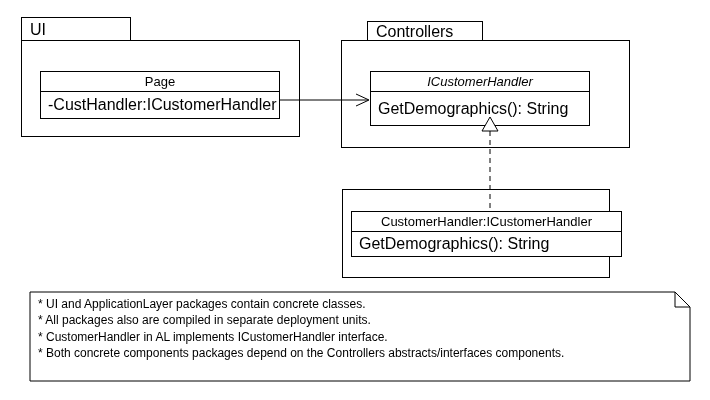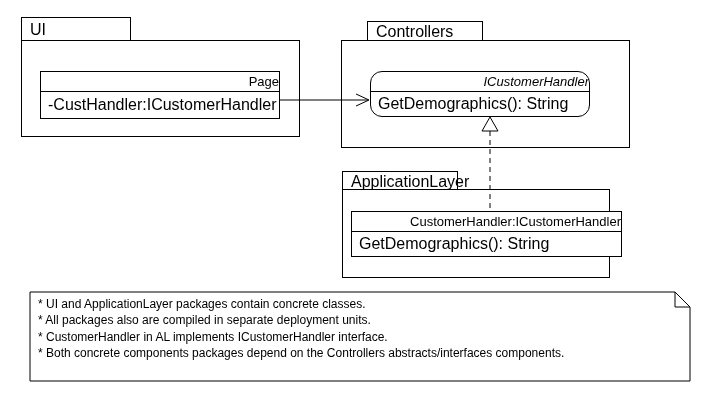--- a/index.html
+++ b/index.html
@@ -14,21 +14,21 @@
     padding-left: 8px; padding-top: 2px; z-index: 1;
   }
   .pkg-body { position: absolute; background: #fff; border: 1px solid #000; z-index: 1; }
 
   .uml-class {
     position: absolute; background: #fff; border: 1px solid #000;
     display: flex; flex-direction: column; z-index: 2;
   }
   .uml-class-title {
     height: 20px; border-bottom: 1px solid #000;
-    font-size: 13px; text-align: right; line-height: 19px;
+    font-size: 13px; text-align: center; line-height: 19px;
     flex: 0 0 auto; white-space: nowrap; overflow: hidden;
   }
   .uml-class-title.italic { font-style: italic; }
   .uml-class-member {
     flex: 1 1 auto; font-size: 16px; padding-left: 7px;
     display: flex; align-items: center; white-space: nowrap; overflow: hidden;
   }
 
   svg.overlay { position: absolute; left: 0; top: 0; z-index: 5; pointer-events: none; }
 
@@ -47,31 +47,28 @@
   <div class="pkg-tab" style="left:21px; top:17px; width:110px; height:23px;">
     <span>UI</span>
   </div>
   <div class="pkg-body" style="left:21px; top:40px; width:279px; height:97px;"></div>
 
   <div class="pkg-tab" style="left:341px; top:21px; width:116px; height:19px;margin-left:26px;">
     <span>Controllers</span>
   </div>
   <div class="pkg-body" style="left:341px; top:40px; width:289px; height:108px;"></div>
 
-  <div class="pkg-tab" style="left:342px; top:171px; width:116px; height:18px;">
-    <span>ApplicationLayer</span>
-  </div>
   <div class="pkg-body" style="left:342px; top:189px; width:268px; height:89px;"></div>
 
   <div class="uml-class" style="left:40px; top:71px; width:240px; height:48px;">
     <div class="uml-class-title">Page</div>
     <div class="uml-class-member">-CustHandler:ICustomerHandler</div>
   </div>
 
-  <div class="uml-class" style="left:370px; top:71px; width:220px; height:46px;border-radius:12px;">
+  <div class="uml-class" style="left:370px; top:71px; width:220px; height:55px;">
     <div class="uml-class-title italic">ICustomerHandler</div>
     <div class="uml-class-member">GetDemographics(): String</div>
   </div>
 
   <div class="uml-class" style="left:351px; top:211px; width:271px; height:46px;">
     <div class="uml-class-title">CustomerHandler:ICustomerHandler</div>
     <div class="uml-class-member">GetDemographics(): String</div>
   </div>
 
   <svg class="overlay" width="710" height="400" viewBox="0 0 710 400">

